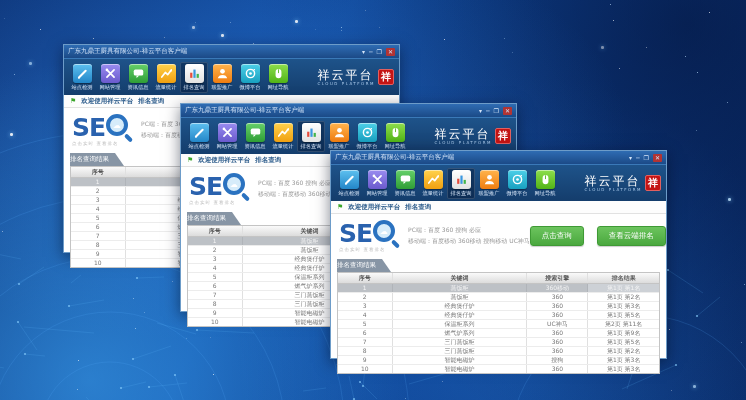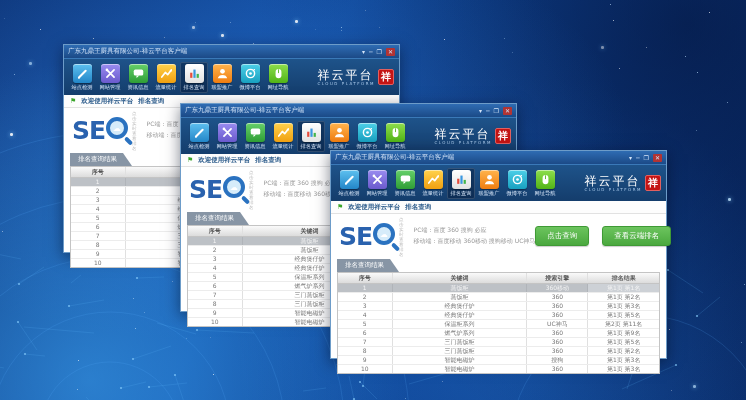--- a/index.html
+++ b/index.html
@@ -49,39 +49,39 @@
   .brand-sub { font-size:4px; color:#a9c9ea; letter-spacing:1.5px; }
   .seal { width:16px; height:16px; background:#c41414; border:1px solid #e06060; border-radius:2px;
     color:#fff; font-size:10px; font-weight:bold; display:flex; align-items:center; justify-content:center; }
 
   .breadcrumb { height:13px; flex:0 0 13px; background:#fdfdfd; border-bottom:1px solid #e2e2e2;
     display:flex; align-items:center; gap:5px; padding:0 6px; }
   .flag-icon { color:#3aa52a; font-size:7px; line-height:7px; }
   .bc-welcome,.bc-page { font-size:6.5px; font-weight:bold; color:#2a5a8a; white-space:nowrap; }
 
   .seo-row { height:44px; flex:0 0 44px; background:#fff; display:flex; align-items:center; padding:0 8px; }
-  .seo-logo { display:flex; flex-direction:row; }
+  .seo-logo { display:flex; flex-direction:column; }
   .seo-main { display:flex; align-items:center; }
   .seo-se { font-size:25px; line-height:25px; font-weight:bold; color:#2a62ae; letter-spacing:-1px; }
   .seo-mag { position:relative; width:26px; height:26px; margin-left:1px; }
   .lens { position:absolute; left:0; top:0; width:22px; height:22px; border:4px solid #2a72c0;
     border-radius:50%; background:#d6ecfa; display:flex; align-items:center; justify-content:center;
     font-size:8px; color:#fff; }
   .handle { position:absolute; right:-1px; bottom:0; width:9px; height:4px; background:#2a72c0;
     border-radius:2px; transform:rotate(45deg); }
   .seo-caption { font-size:4.5px; color:#bcbcbc; letter-spacing:1px; margin-top:1px; }
   .seo-info { margin-left:9px; display:flex; flex-direction:column; gap:2px; }
   .info-line { font-size:6px; color:#979797; white-space:nowrap; }
   .seo-buttons { margin-left:auto; display:flex; gap:13px; padding-right:6px; }
   .btn-green { border:1px solid #3f9a35; border-radius:3px; background:linear-gradient(#6cc45e,#4aa83e);
     color:#fff; font-size:7.5px; height:20px; padding:0 11px; white-space:nowrap;
     font-family:inherit; box-shadow:0 1px 1px rgba(0,0,0,.2); }
 
   .tab { margin:1px 0 0 6px; width:fit-content; background:#8795a5; color:#fff; font-size:6.5px;
-    padding:2px 15px 2px 8px; clip-path:polygon(0 0, calc(100% - 9px) 0, 100% 100%, 0 100%); }
+    padding:2px 15px 2px 0; clip-path:polygon(0 0, calc(100% - 9px) 0, 100% 100%, 0 100%); }
   .rank-table { margin:0 6px; border:1px solid #c4c4c4; background:#fff; }
   .t-row { display:grid; grid-template-columns:17% 42% 19% 22%; }
   .t-head { background:linear-gradient(#fafafa,#dcdcdc); border-bottom:1px solid #c4c4c4; }
   .t-head .cell { font-weight:bold; color:#555; height:10px; line-height:10px; font-size:6px; }
   .cell { font-size:6px; color:#777; text-align:center; height:8px; line-height:8px;
     border-right:1px solid #e0e0e0; white-space:nowrap; overflow:hidden; }
   .cell:last-child { border-right:none; }
   .t-body .t-row { border-bottom:1px solid #ececec; }
   .t-body .t-row:last-child { border-bottom:none; }
   .t-row.sel { background:#bdc1c6; }

